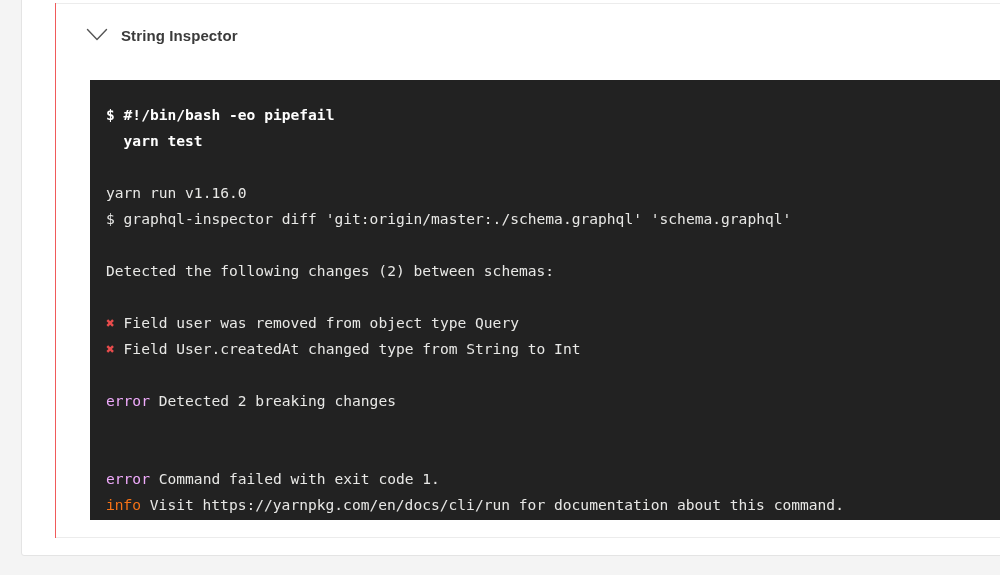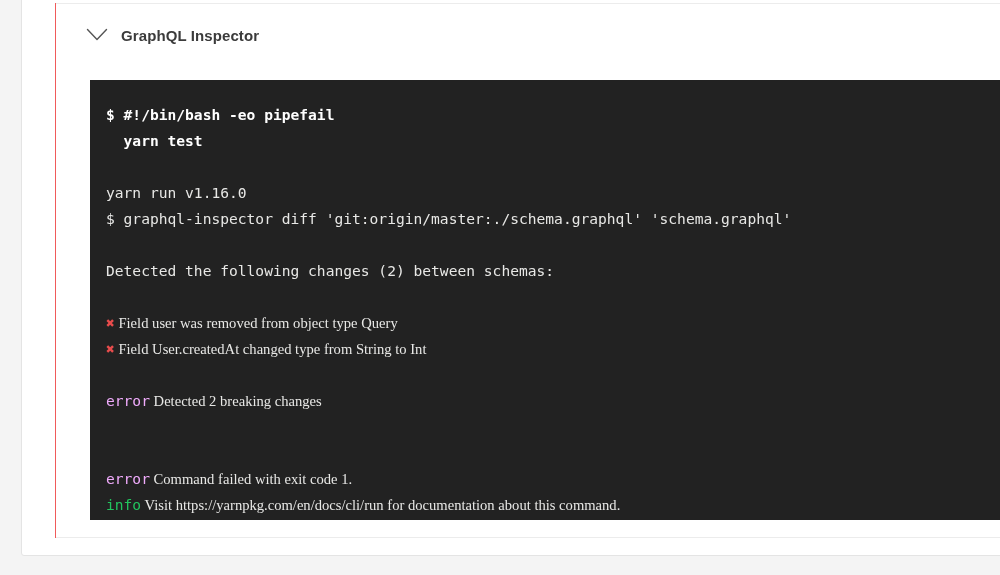--- a/index.html
+++ b/index.html
@@ -101,43 +101,43 @@
     color: #e8e8e6;
     white-space: pre;
   }
   .line { height: 26px; }
   .line.blank { height: 26px; }
   .line.cmd {
     font-weight: bold;
     color: #ffffff;
   }
   .tok-err  { color: #f0abfc; }
-  .tok-info { color: #22c55e; }
+  .tok-info { color: #f97316; font-family: Liberation Mono, monospace; }
   .tok-x {
     color: #e84c4c;
     font-weight: bold;
   }
-  .tok-plain { color: #e8e8e6; font-family: Liberation Serif, serif; }
+  .tok-plain { color: #e8e8e6; }
 </style>
 </head>
 <body>
 
 <div class="page-frame">
 
   <div class="accent-bar"></div>
 
   <div class="step-card">
 
     <div class="card-header">
       <span class="chevron-icon">
         <svg width="22" height="14" viewBox="0 0 22 14" fill="none" xmlns="http://www.w3.org/2000/svg" aria-hidden="true">
           <path d="M1.5 1.5 L11 11.5 L20.5 1.5" stroke="#555555" stroke-width="1.4" stroke-linecap="round" stroke-linejoin="round" fill="none"></path>
         </svg>
       </span>
-      <span class="card-title">GraphQL Inspector</span>
+      <span class="card-title">String Inspector</span>
     </div>
 
     <div class="terminal">
       <div class="term-lines"><div class="line cmd">$ #!/bin/bash -eo pipefail</div><div class="line cmd">  yarn test</div><div class="line blank">&nbsp;</div><div class="line">yarn run v1.16.0</div><div class="line">$ graphql-inspector diff 'git:origin/master:./schema.graphql' 'schema.graphql'</div><div class="line blank">&nbsp;</div><div class="line">Detected the following changes (2) between schemas:</div><div class="line blank">&nbsp;</div><div class="line"><span class="tok-x">✖</span><span class="tok-plain"> Field user was removed from object type Query</span></div><div class="line"><span class="tok-x">✖</span><span class="tok-plain"> Field User.createdAt changed type from String to Int</span></div><div class="line blank">&nbsp;</div><div class="line"><span class="tok-err">error</span><span class="tok-plain"> Detected 2 breaking changes</span></div><div class="line blank">&nbsp;</div><div class="line blank">&nbsp;</div><div class="line"><span class="tok-err">error</span><span class="tok-plain"> Command failed with exit code 1.</span></div><div class="line"><span class="tok-info">info</span><span class="tok-plain"> Visit https://yarnpkg.com/en/docs/cli/run for documentation about this command.</span></div><div class="line">Exited with code 1</div></div>
     </div>
 
   </div>
 </div>
 
 </body></html>

